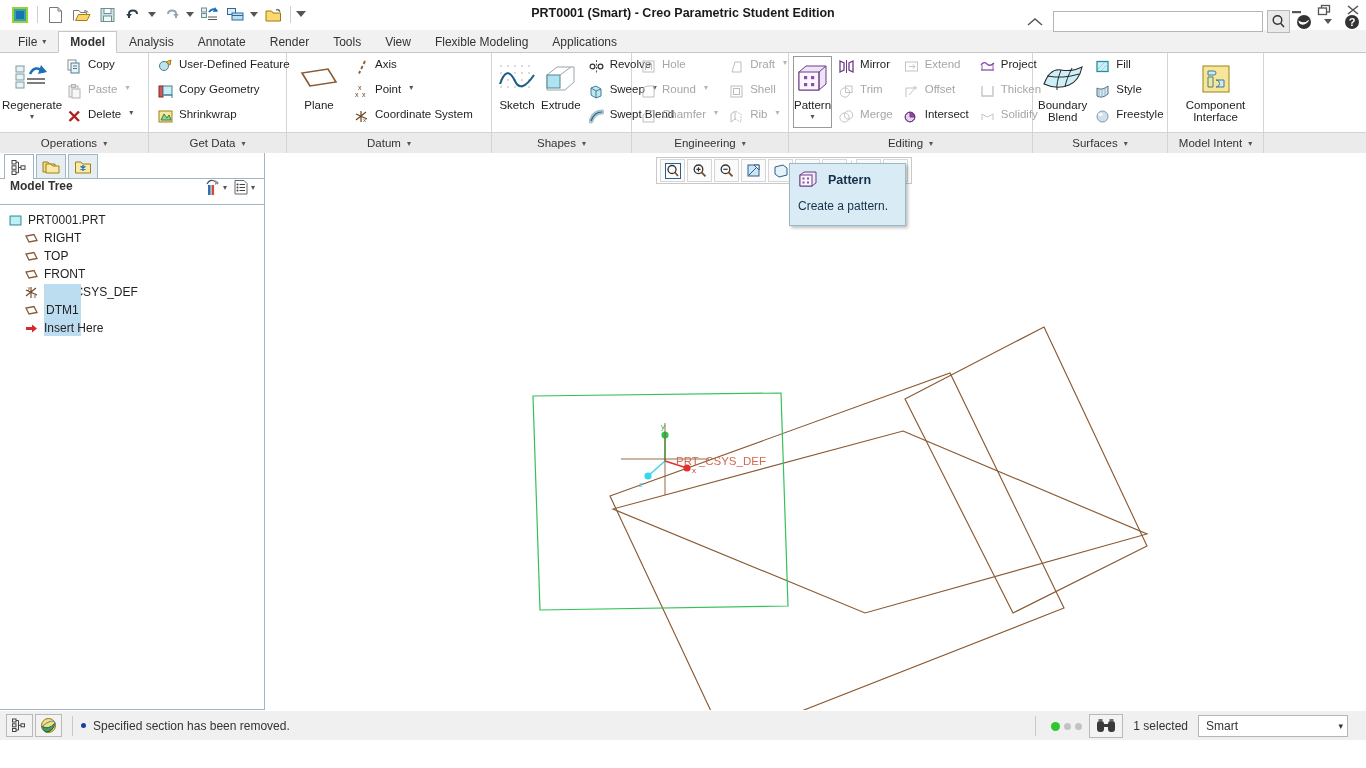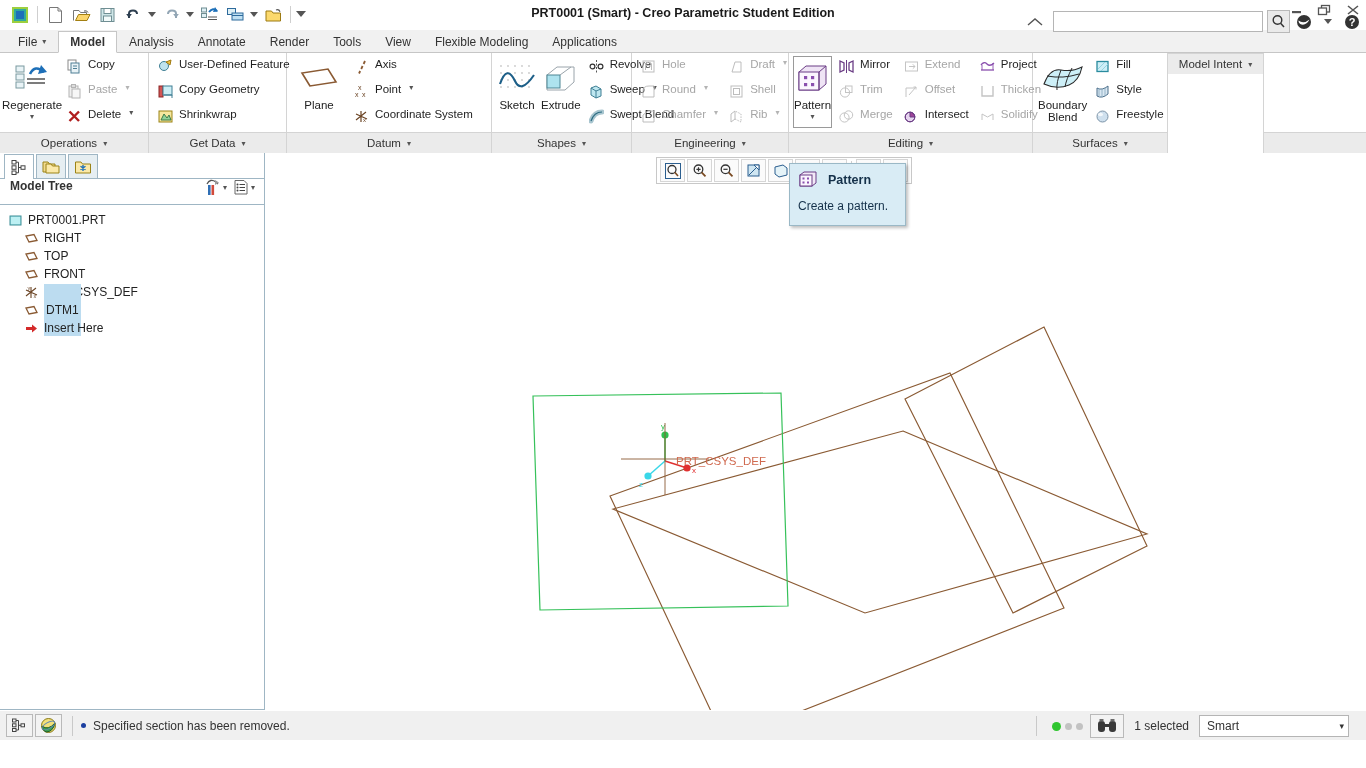--- a/index.html
+++ b/index.html
@@ -223,29 +223,29 @@
     background: #f0f0f0; border-top: 1px solid #ffffff;
     display: flex; align-items: center; padding-left: 6px;
   }
   .sb-btn {
     width: 27px; height: 23px; border: 1px solid #b9b9b9; background: #f3f3f3;
     display:flex; align-items:center; justify-content:center; margin-right: 2px;
   }
   .sb-sep { width: 1px; height: 20px; background: #c9c9c9; margin: 0 8px; }
   .sb-msg { display:flex; align-items:center; gap:7px; font-size: 12px; color:#333; }
   .sb-dot { width: 5px; height: 5px; border-radius: 50%; background: #1b3fa0; }
-  .sb-right { position: absolute; right: 0; top: 0; height: 30px; display:flex; align-items:center; gap: 0; padding-right: 13px;}
+  .sb-right { position: absolute; right: 0; top: 0; height: 30px; display:flex; align-items:center; gap: 0; padding-right: 2px;}
   .leds { display: flex; align-items: center; gap: 4px; padding: 0 7px; }
   .led { width: 9px; height: 9px; border-radius: 50%; }
   .sel-count { font-size: 12px; color: #333; padding: 0 10px 0 8px; }
   .smart-select {
     width: 150px; height: 22px; border: 1px solid #b5b5b5; background: #fff;
     display: flex; align-items: center; justify-content: space-between;
     padding: 0 4px 0 7px; font-size: 12px; color: #333;
-    margin-right: 4px;
+    margin-right: 16px;
   }
   .smart-select .dcaret { font-size: 9px; color: #333; }
   svg { display: block; }
 </style>
 </head>
 <body>
 
 <div id="app">
 
   <div class="titlebar">
@@ -888,20 +888,34 @@
           </div>
         </div>
       </div>
       <div class="rgroup-title">
         <span>Surfaces</span>
         <span class="gcaret">▾</span>
       </div>
     </div>
 
     <div class="rgroup" style="width:96px">
+      <div class="rgroup-content" style="justify-content:center">
+        <div class="bigbtn wide" style="width:84px">
+          <span class="bigicon">
+            <svg width="34" height="32" viewBox="0 0 34 32">
+              <rect x="4" y="3" width="26" height="26" fill="#f7e69a" stroke="#9b8317"></rect>
+              <path d="M9 8 h6 a2 2 0 1 1 0 4 h-6 Z" fill="#cfe8f4" stroke="#3f7f94"></path>
+              <path d="M17 17 h8 v7 h-8 a2 2 0 1 0 0 -7 Z" fill="#cfe8f4" stroke="#3f7f94"></path>
+              <path d="M9 14 h5 v10 h-5 Z" fill="#f7e69a" stroke="#3f7f94"></path>
+            </svg>
+          </span>
+          <span class="biglabel" style="white-space:pre-line">Component
+Interface</span>
+        </div>
+      </div>
       <div class="rgroup-title">
         <span>Model Intent</span>
         <span class="gcaret">▾</span>
       </div>
     </div>
 
     <div style="flex:1;border-right:none;background:#fff">
       <div style="height:79px"></div>
       <div style="height:21px;background:#ebebeb;border-top:1px solid #d4d4d4;"></div>
     </div>

